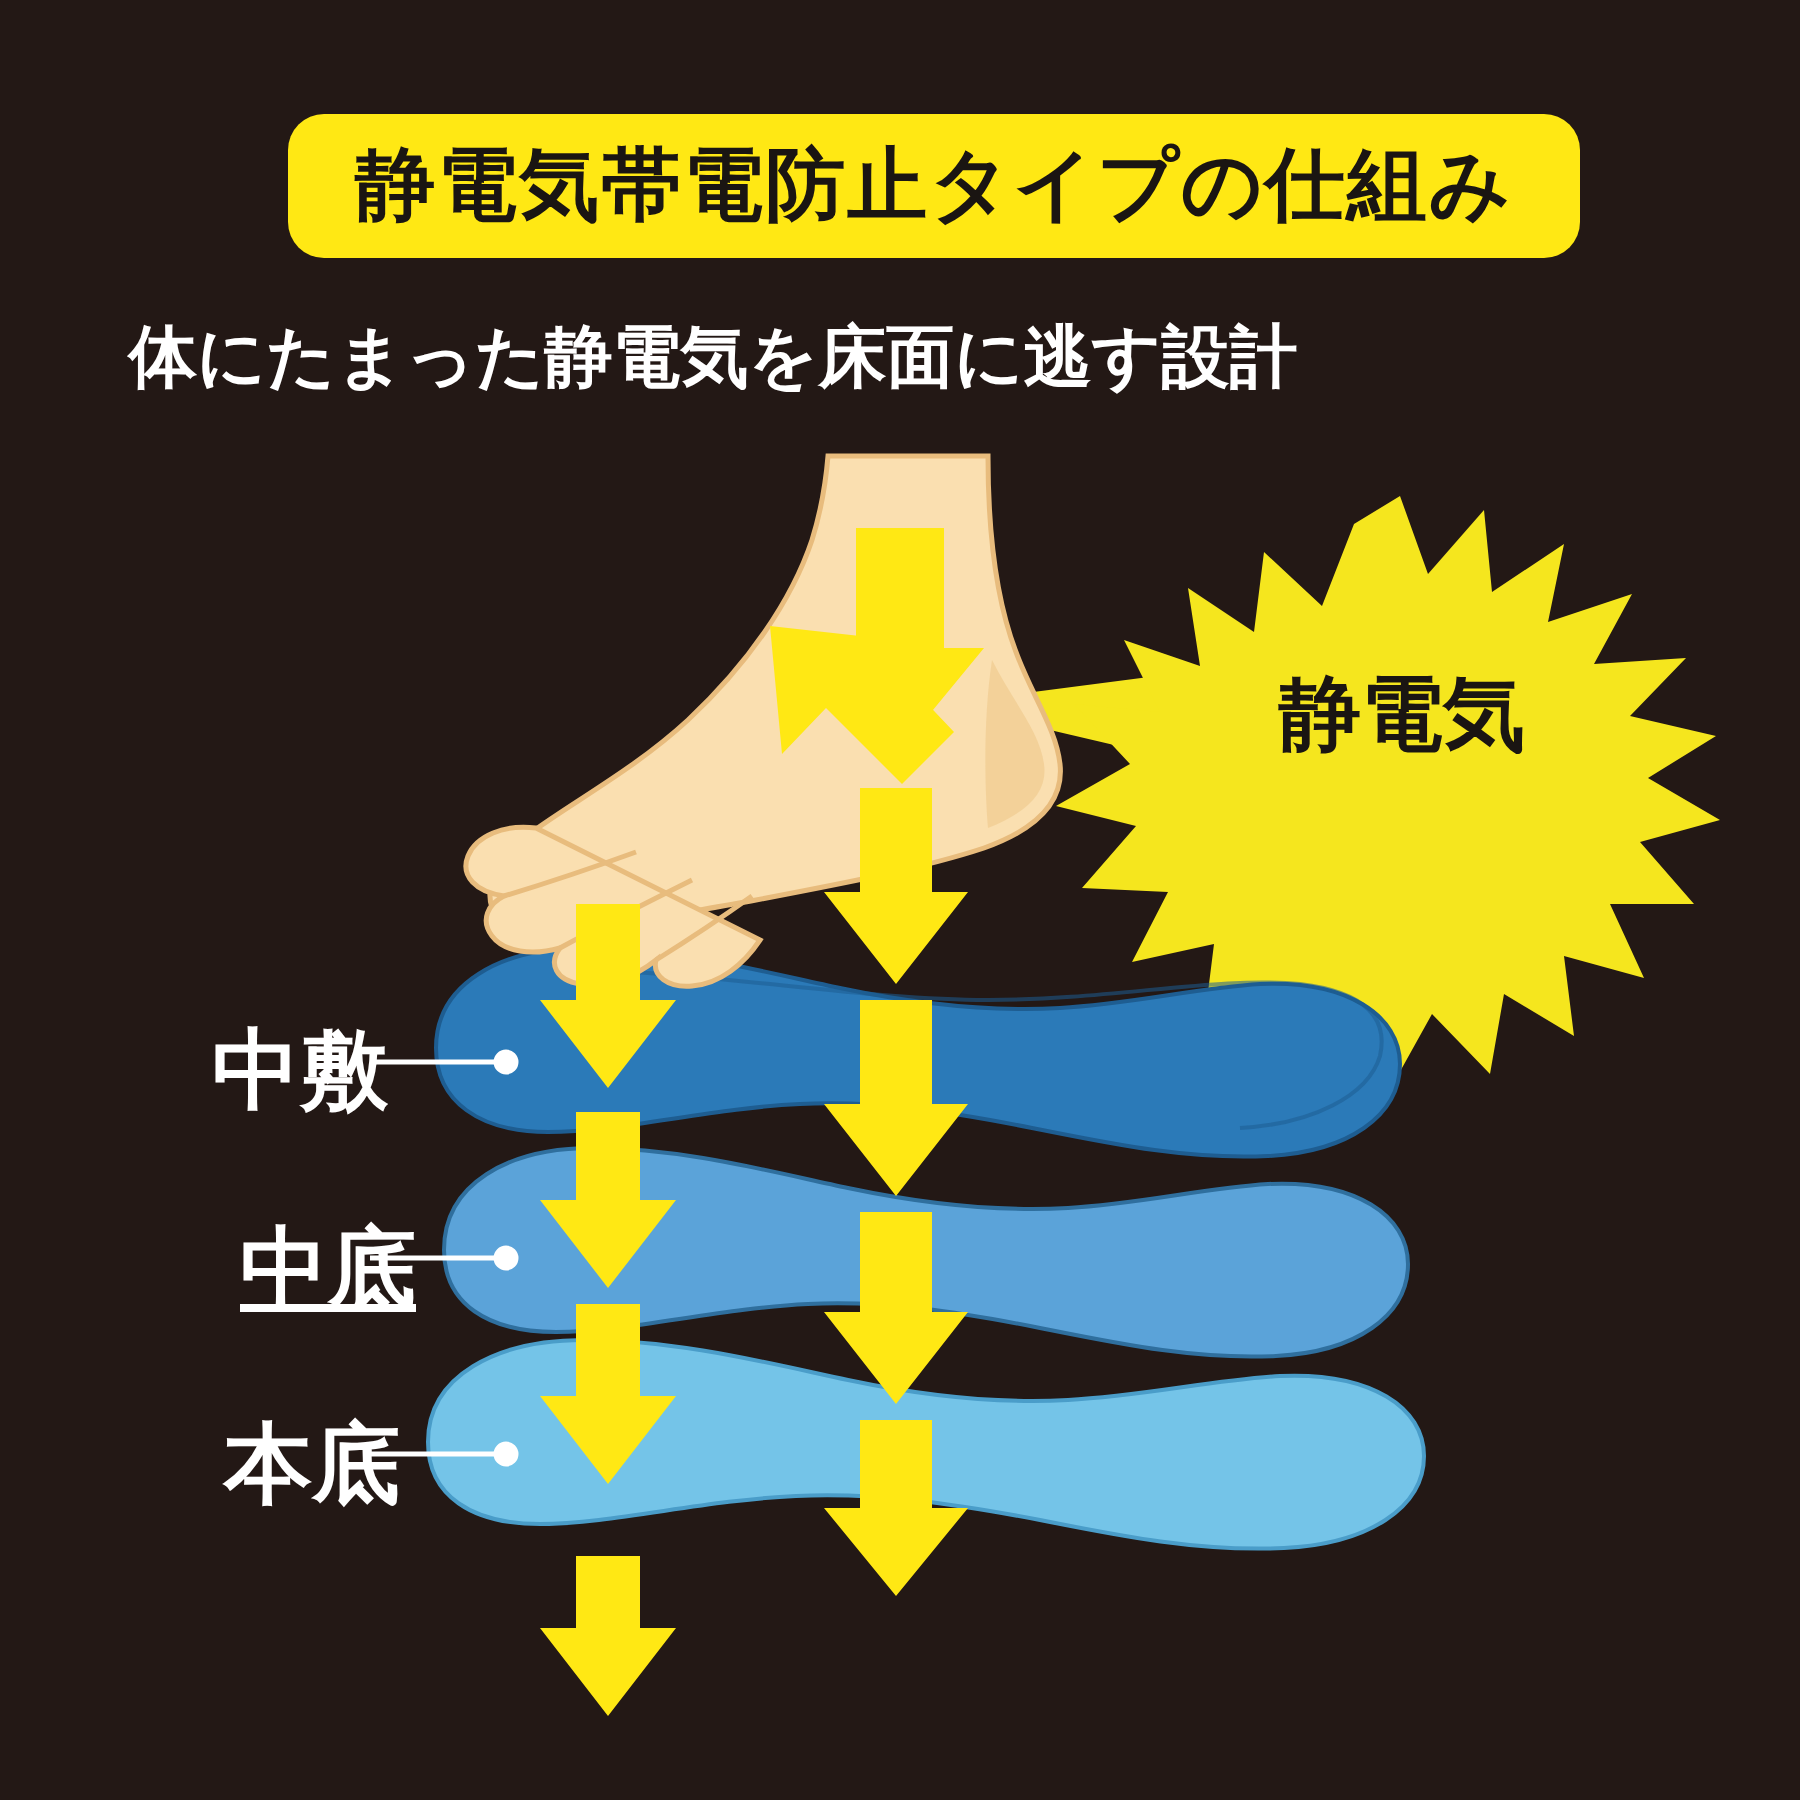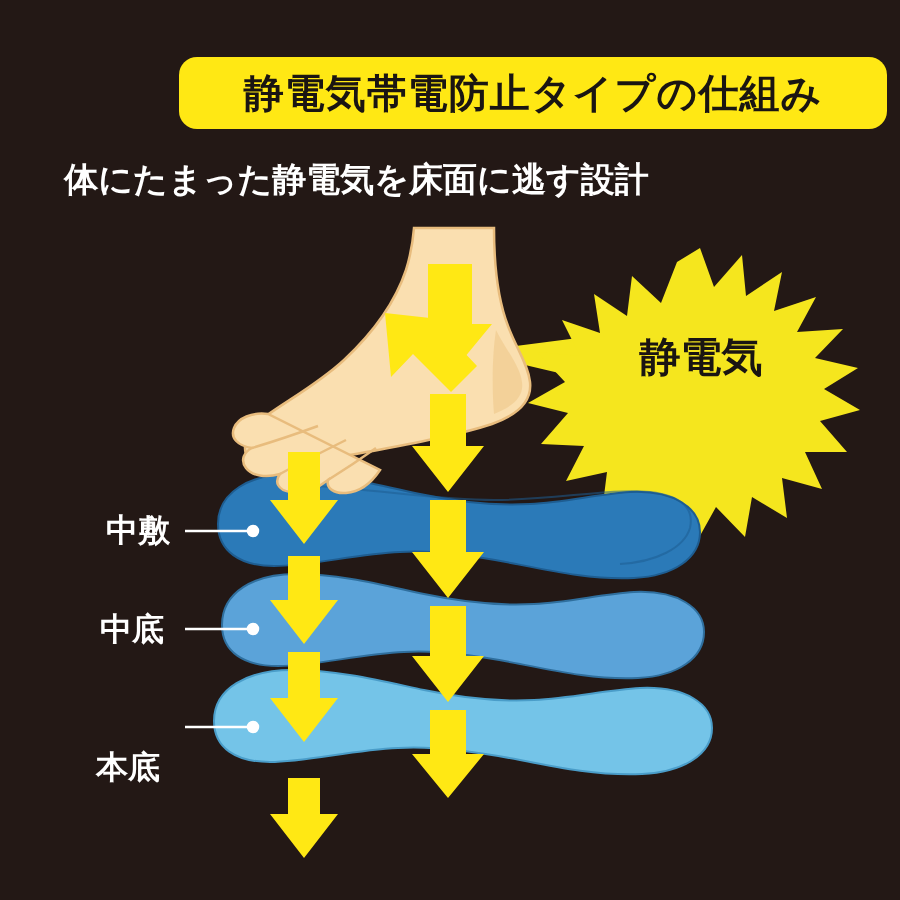--- a/index.html
+++ b/index.html
@@ -19,29 +19,28 @@
     height: 900px;
     background: #231815;
     overflow: hidden;
   }
 
   
   #title-pill {
     position: absolute;
     left: 144px;
     top: 57px;
-    width: 708px;
+    width: 646px;
     height: 72px;
     background: #ffe814;
     border-radius: 18px;
     display: flex;
     align-items: center;
     justify-content: center;
     box-sizing: border-box;
-    margin-left: 35px;
   }
   #title-text {
     font-size: 40px;
     font-weight: bold;
     color: #1a1512;
     letter-spacing: 1px;
     line-height: 1;
     white-space: nowrap;
   }
 
@@ -93,28 +92,28 @@
     font-weight: bold;
     letter-spacing: 0px;
     margin-top: 7px;
     white-space: nowrap;
   }
 
   
   .layer-label {
     position: absolute;
     color: #ffffff;
-    font-size: 32px;
+    font-size: 44px;
     font-weight: bold;
     line-height: 1;
     white-space: nowrap;
   }
   #label-insole   { left: 106px; top: 514px; }
-  #label-midsole  { left: 100px; top: 613px; }
-  #label-outsole  { left: 96px; top: 711px; margin-top: 40px; }
+  #label-midsole  { left: 120px; top: 613px; text-decoration: underline; }
+  #label-outsole  { left: 112px; top: 711px; }
 </style>
 </head>
 <body>
 
 <div id="stage" style="background: rgb(35, 24, 21);">
 
   <svg id="illus" viewBox="0 0 900 900">
 
     <polygon points="470,352 640,330 640,392" fill="#f5e61e"></polygon>
 

